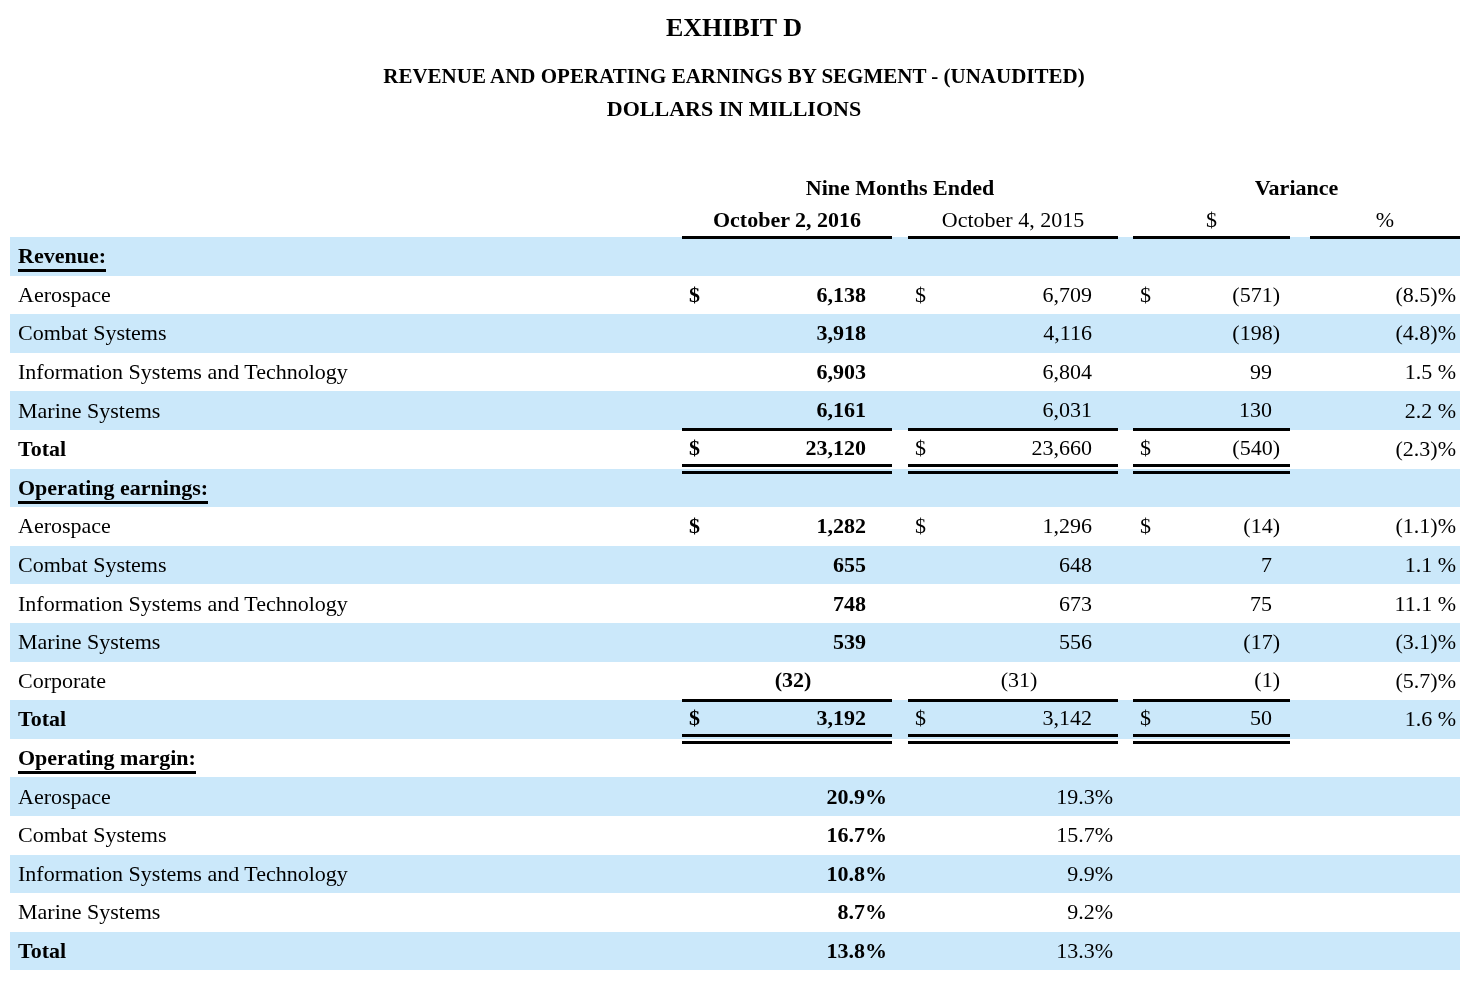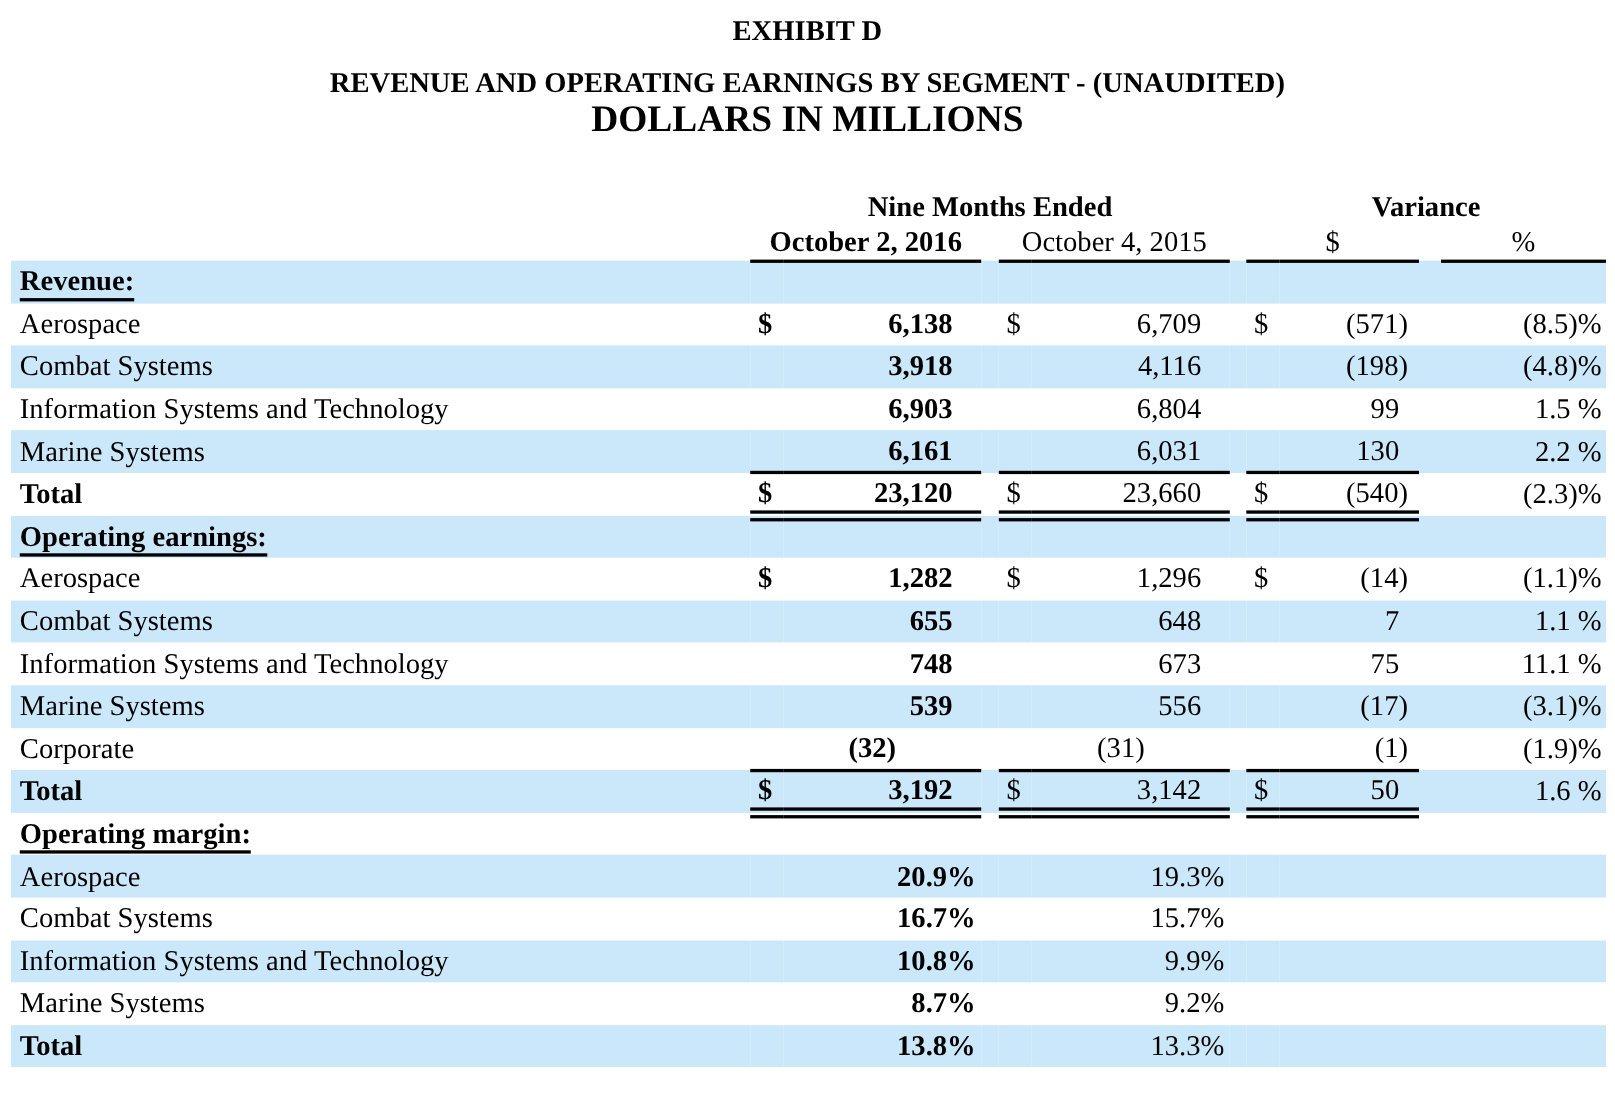--- a/index.html
+++ b/index.html
@@ -11,32 +11,32 @@
     color: #000000;
     overflow: hidden;
   }
   .title-block { text-align: center; }
   .exhibit-title {
     margin-top: 13px;
     font-size: 26px; font-weight: bold; line-height: 30px;
   }
   .report-subtitle {
     margin-top: 17px;
-    font-size: 26px; font-weight: bold; line-height: 32px;
+    font-size: 21px; font-weight: bold; line-height: 32px;
   }
   .units-subtitle {
-    font-size: 34px; font-weight: bold; line-height: 33px;
+    font-size: 22px; font-weight: bold; line-height: 33px;
   }
   table.seg {
     margin-left: 10px;
     margin-top: 46px;
     border-collapse: collapse;
     table-layout: fixed;
     width: 1450px;
-    font-size: 26px;
+    font-size: 22px;
   }
   td { height: 38.6px; vertical-align: middle; white-space: nowrap; overflow: visible; }
   thead td { height: 33px; }
   tr.stripe td { background: var(--stripe); }
   .ghead { text-align: center; font-weight: bold; }
   .chead { text-align: center; }
   .ul { border-bottom: 3.5px solid #000; }
   .b  { font-weight: bold; }
   .lbl { text-align: left; padding-left: 8px; margin-top: 35px; }
   .sym { text-align: left; padding-left: 7px; }
@@ -247,21 +247,21 @@
       <td class="lbl">Corporate</td>
       <td class="sym b rule"></td>
       <td class="num b m-neg rule">(32)</td>
       <td></td>
       <td class="sym rule"></td>
       <td class="num m-neg rule">(31)</td>
       <td></td>
       <td class="sym rule"></td>
       <td class="num d-neg rule">(1)</td>
       <td></td>
-      <td class="num p-col">(1.9)%</td>
+      <td class="num p-col">(5.7)%</td>
     </tr>
     <tr class="stripe">
       <td class="lbl b">Total</td>
       <td class="sym b drule">$</td>
       <td class="num b m-pos drule">3,192</td>
       <td></td>
       <td class="sym drule">$</td>
       <td class="num m-pos drule">3,142</td>
       <td></td>
       <td class="sym drule">$</td>

